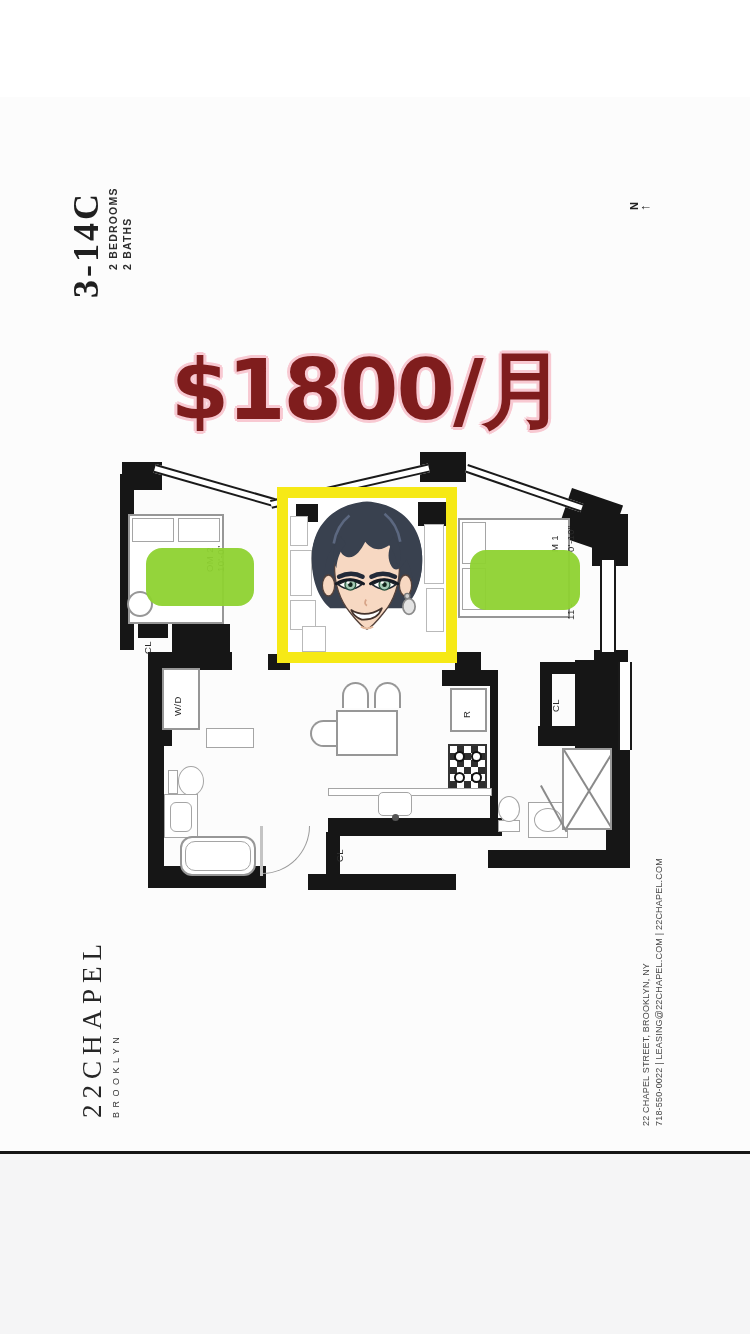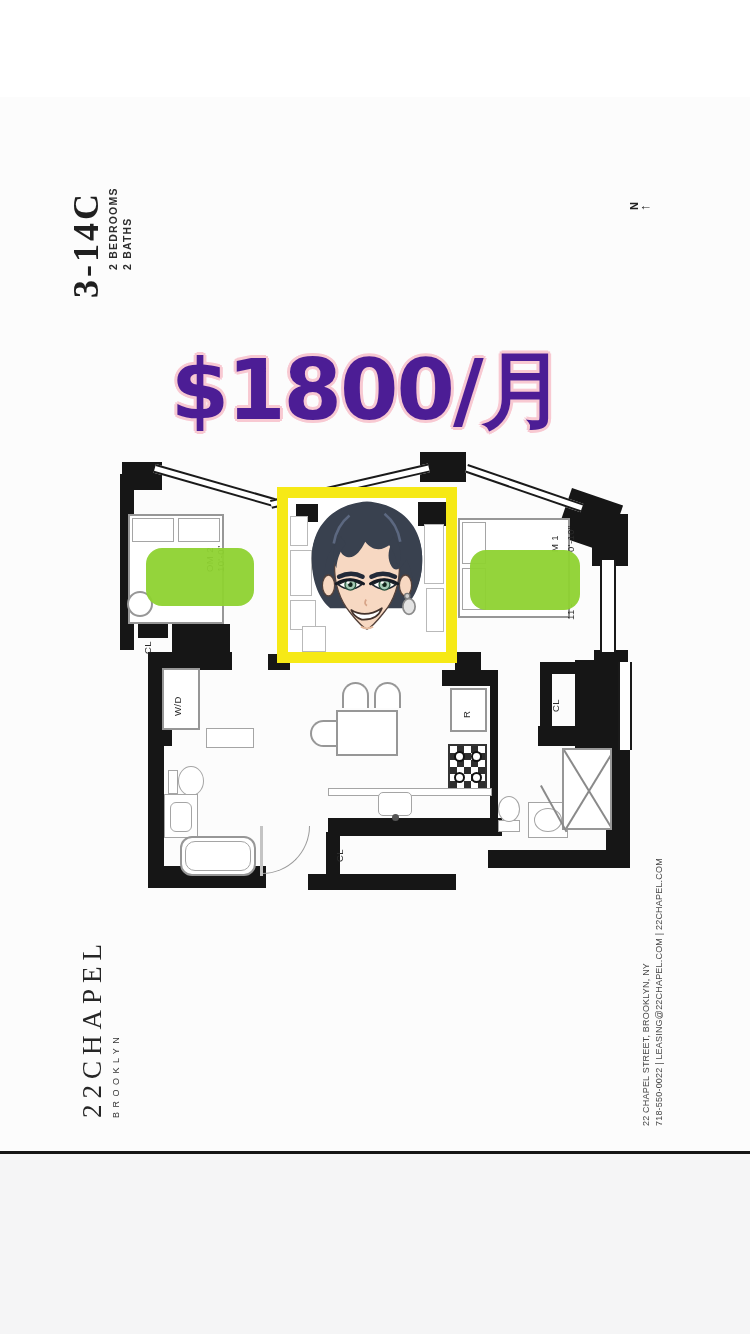--- a/index.html
+++ b/index.html
@@ -11,21 +11,21 @@
   
   .unit1{font-family:"Liberation Serif",serif;font-weight:bold;font-size:36px;letter-spacing:3px;color:#1f1f1f;line-height:40px;}
   .unit2{font-size:10.5px;font-weight:bold;letter-spacing:1.2px;color:#2c2c2c;line-height:14px;}
   
   .compass{position:absolute;left:630px;top:198px;display:flex;align-items:center;gap:1px;color:#222;}
   .nrot{display:inline-block;transform:rotate(-90deg);font-size:11px;font-weight:bold;}
   .arrowg{font-size:13px;}
   
   .price{position:absolute;left:50%;top:334px;transform:translateX(-52%);
          font-family:"DejaVu Sans","Liberation Sans",sans-serif;font-weight:bold;font-size:84px;
-         letter-spacing:-2px;color:#4c1d95;white-space:nowrap;
+         letter-spacing:-2px;color:#7f1d1d;white-space:nowrap;
          text-shadow:-3px 0 0 #f8c9d2,3px 0 0 #f8c9d2,0 -3px 0 #f8c9d2,0 3px 0 #f8c9d2,
                      -2px -2px 0 #f8c9d2,2px 2px 0 #f8c9d2,-2px 2px 0 #f8c9d2,2px -2px 0 #f8c9d2;}
   
   .plan{position:absolute;left:120px;top:448px;width:515px;height:450px;}
   .plan > div{position:absolute;box-sizing:border-box;}
   .w{background:#161616;z-index:1;}
   .win{background:#fff;border-top:2px solid #1a1a1a;border-bottom:2px solid #1a1a1a;z-index:2;transform-origin:0 0;}
   .winv{background:#fff;border-left:2px solid #1a1a1a;border-right:2px solid #1a1a1a;z-index:2;}
   .f{background:#fff;border:2px solid #979797;z-index:3;}
   .fl{background:#fff;border:1.5px solid #a5a5a5;z-index:3;}

